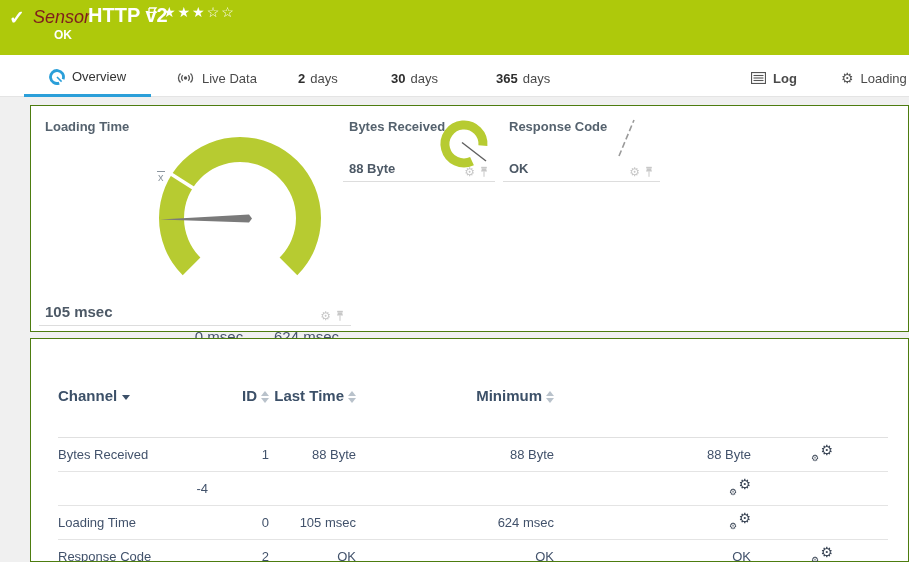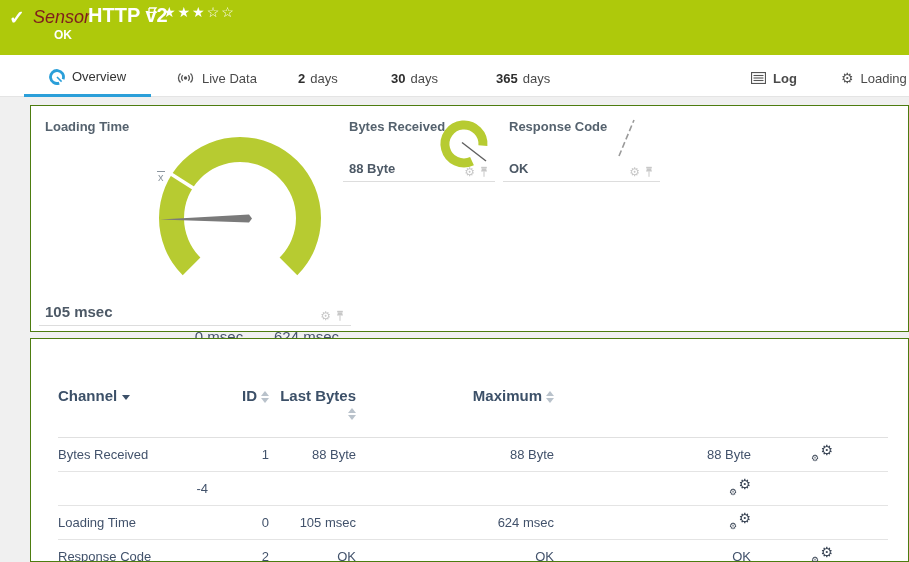--- a/index.html
+++ b/index.html
@@ -200,27 +200,27 @@
         <div>
           <span class="hcell">Channel</span><span class="sortdown"></span>
         </div>
         <div class="cell-r">
           <span class="hcell">ID</span><span class="sort">
               <i class="up"></i>
               <i class="dn"></i>
             </span>
         </div>
         <div class="cell-r">
-          <span class="hcell">Last Bytes</span><span class="sort">
+          <span class="hcell">Last Time</span><span class="sort">
               <i class="up"></i>
               <i class="dn"></i>
             </span>
         </div>
         <div class="cell-r">
-          <span class="hcell">Maximum</span><span class="sort">
+          <span class="hcell">Minimum</span><span class="sort">
               <i class="up"></i>
               <i class="dn"></i>
             </span>
         </div>
         <div></div>
       </div>
 
       <div class="trow tdata">
         <div>Bytes Received</div>
         <div class="cell-r">1</div>

